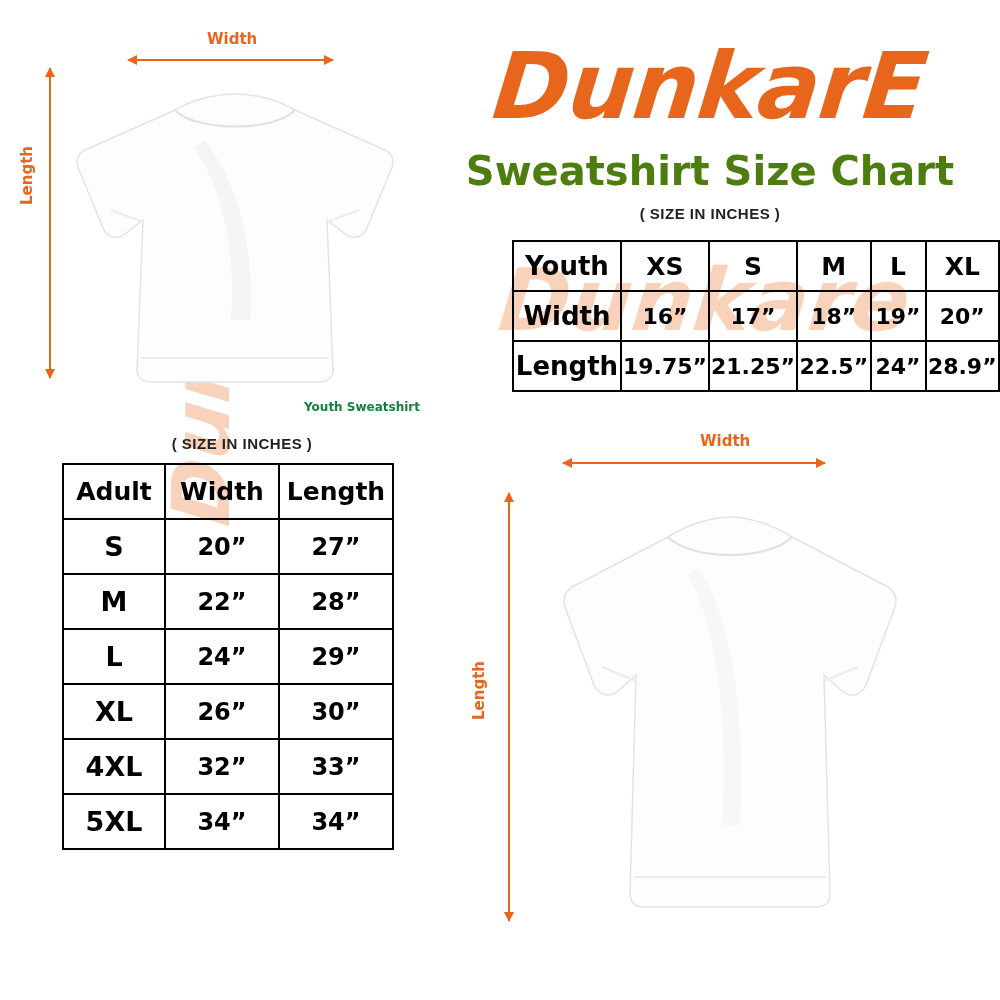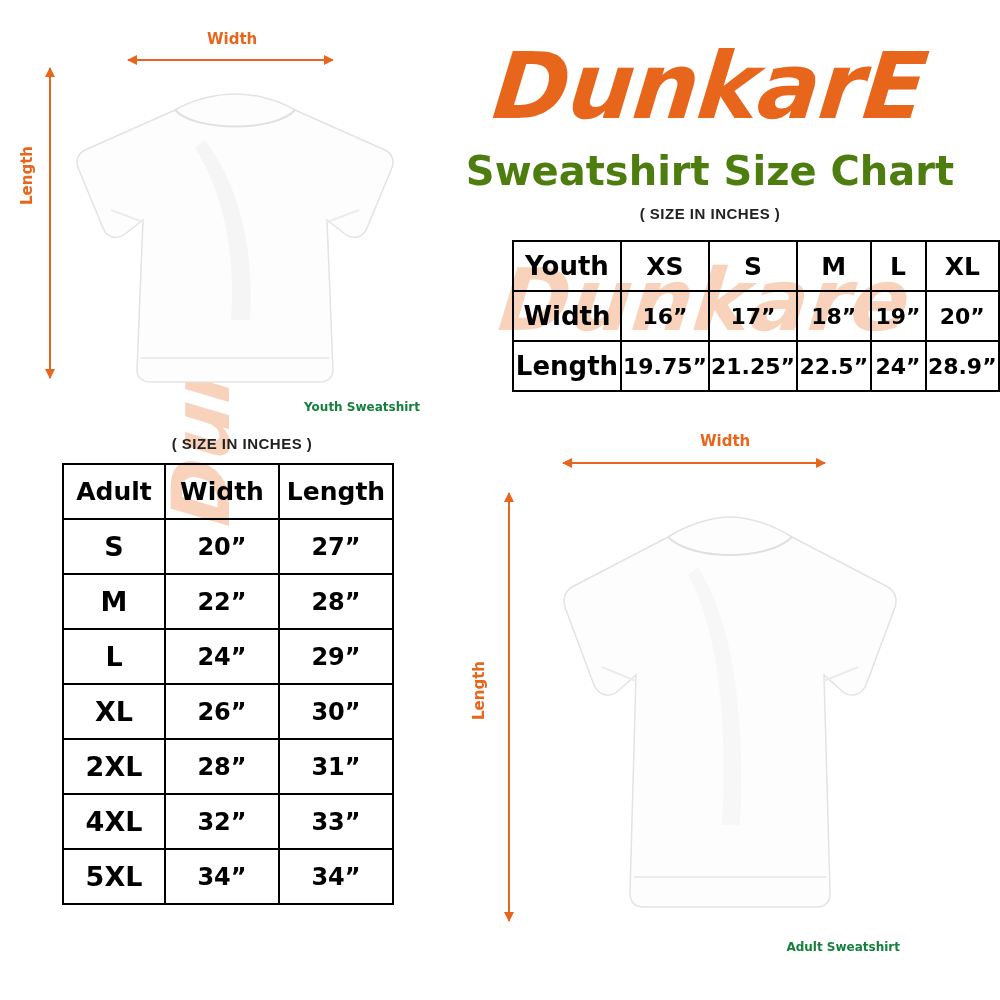--- a/index.html
+++ b/index.html
@@ -190,25 +190,20 @@
       <td class="lbl">L</td>
       <td class="val">24”</td>
       <td class="val">29”</td>
     </tr>
     <tr>
       <td class="lbl">XL</td>
       <td class="val">26”</td>
       <td class="val">30”</td>
     </tr>
     <tr>
-      <td class="lbl">2XL</td>
-      <td class="val">28”</td>
-      <td class="val">31”</td>
-    </tr>
-    <tr>
       <td class="lbl">4XL</td>
       <td class="val">32”</td>
       <td class="val">33”</td>
     </tr>
     <tr>
       <td class="lbl">5XL</td>
       <td class="val">34”</td>
       <td class="val">34”</td>
     </tr>
   </tbody>
@@ -231,15 +226,14 @@
         <path d="M158 72 C188 120 206 200 200 330 L182 330 C190 200 170 118 148 80 Z"></path>
       </g>
     </svg>
   </div>
 
   <div class="dim-label" style="left:700px;top:432px;">Width</div>
   <div class="arrow-h" style="left:563px;top:462px;width:262px;"></div>
   <div class="dim-label" style="left:470px;top:720px;transform:rotate(-90deg);transform-origin:left top;">Length</div>
   <div class="arrow-v" style="left:508px;top:493px;height:428px;"></div>
 
-  <div class="caption" id="adult-caption">Adult Sweatshirt</div>
 
 </div>
 
 </body></html>

